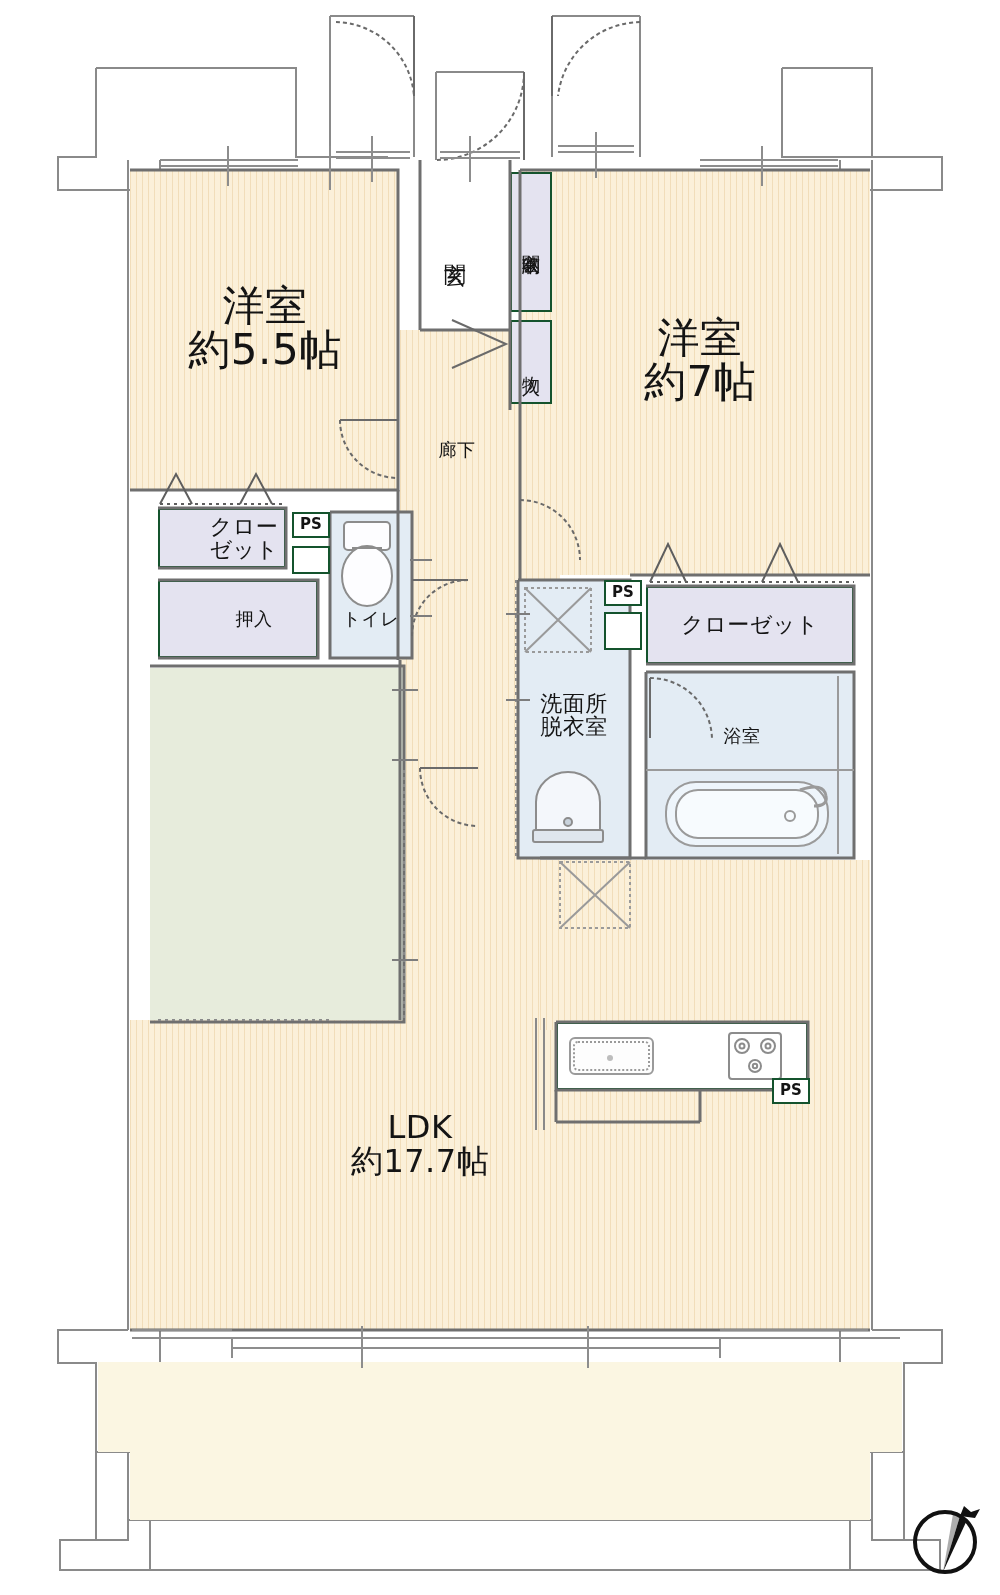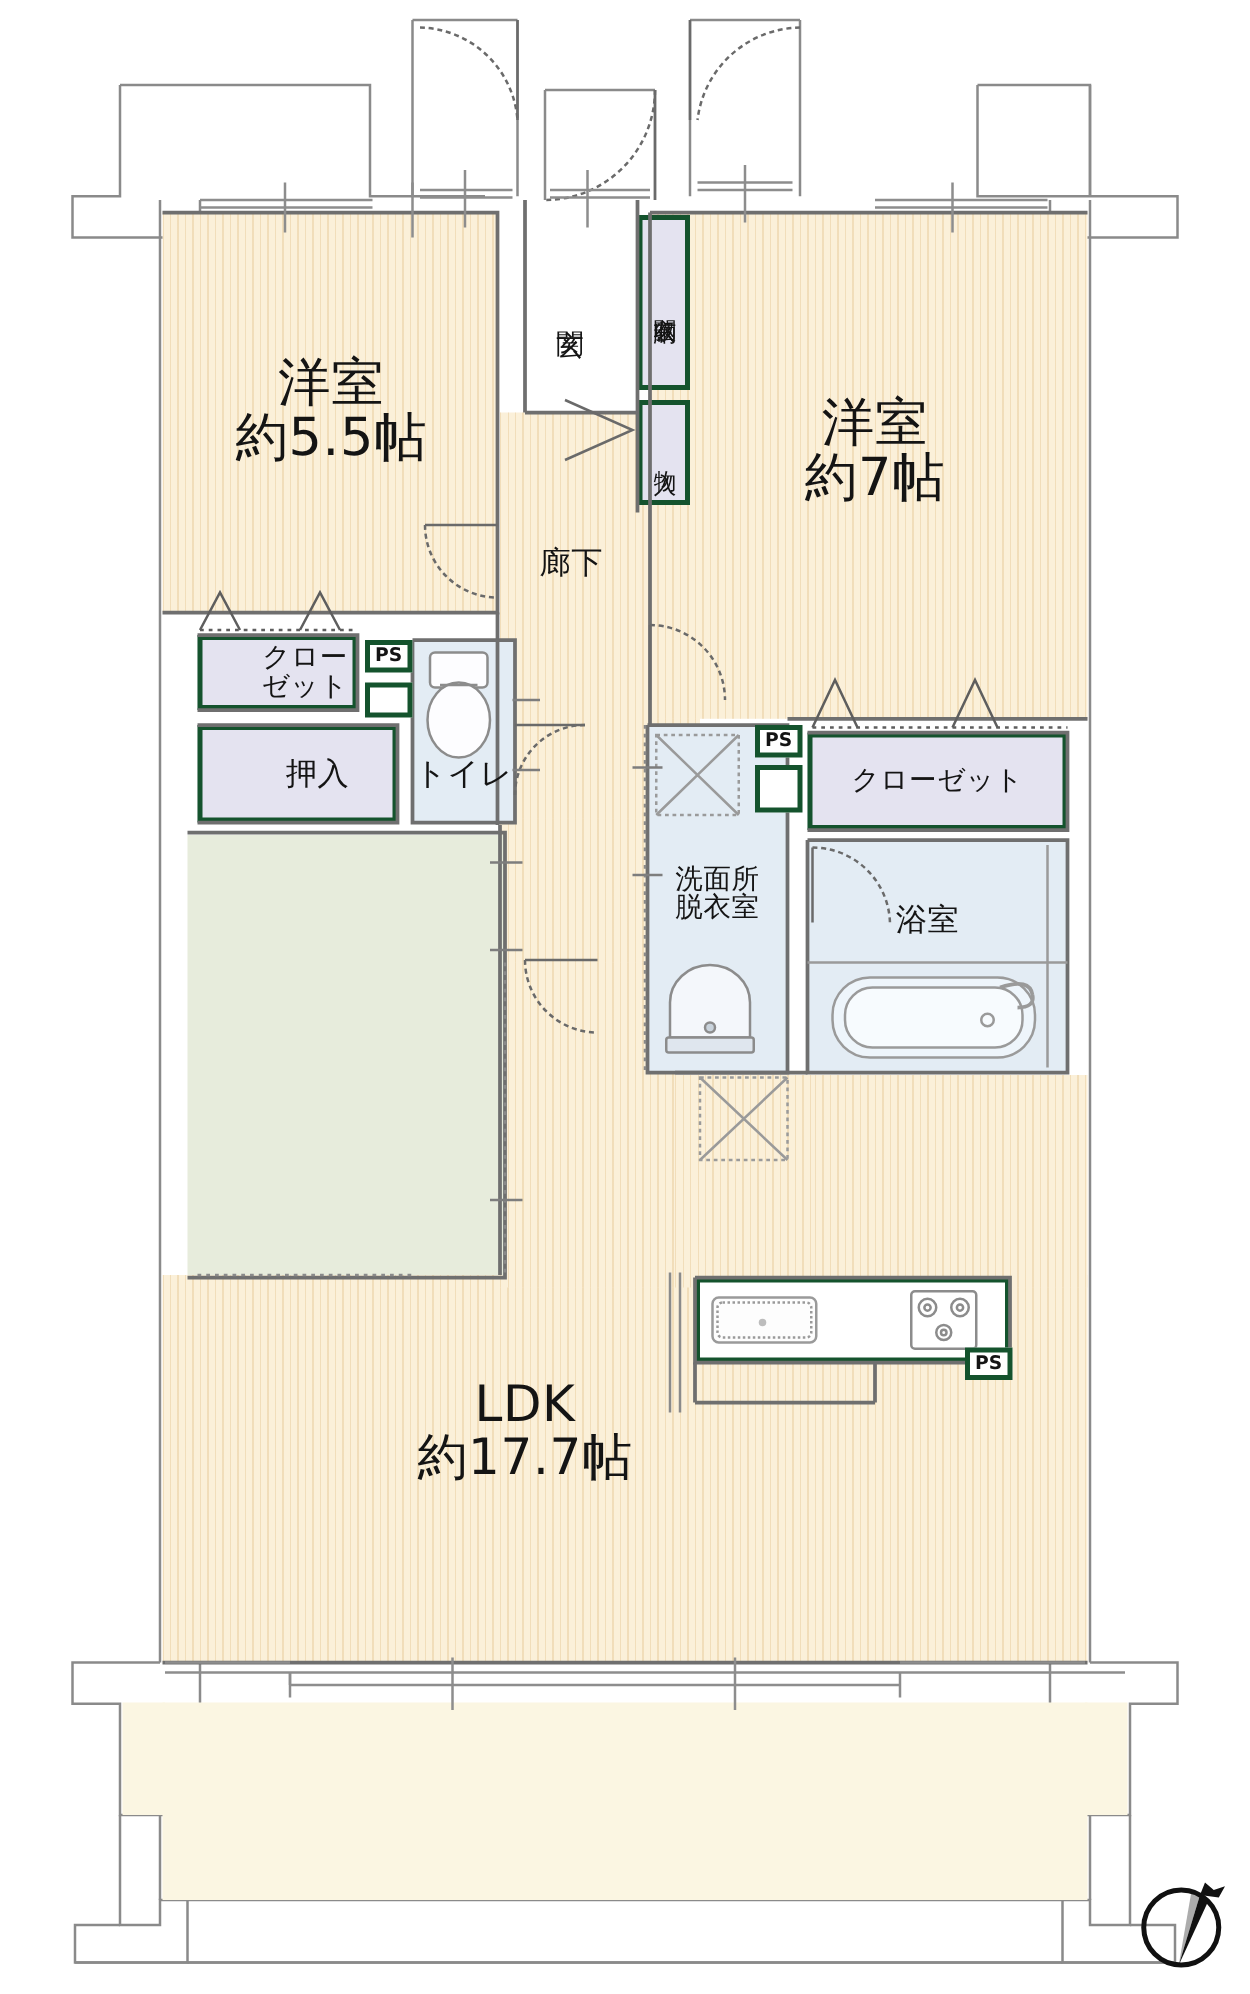--- a/index.html
+++ b/index.html
@@ -12,32 +12,32 @@
     background-color:#fbf0d9;
     background-image:repeating-linear-gradient(to right,
       rgba(233,206,160,.55) 0px, rgba(233,206,160,.55) 1px,
       rgba(255,255,255,0) 1px, rgba(255,255,255,0) 6px);
   }
   .tatami{background:#e7ecdc;}
   .closetfill{background:#e4e3f0;}
   .waterfill{background:#e3ecf4;}
   .plainfill{background:#ffffff;}
   .balconyfill{background:#fbf6e2;}
-  .wallThin{border:4px solid #14532d;}
+  .wallThin{border:2px solid #14532d;}
 
   
   .lbl{
     display:flex;align-items:center;justify-content:center;
     text-align:center;color:#141414;line-height:1.05;
     letter-spacing:.5px;white-space:pre-line;pointer-events:none;
   }
   .lbl.v{writing-mode:vertical-rl;text-orientation:upright;line-height:1.0;letter-spacing:1px;}
   .big{font-size:42px;font-weight:400;}
-  .big2{font-size:40px;font-weight:400;}
-  .mid{font-size:25px;}
+  .big2{font-size:32px;font-weight:400;}
+  .mid{font-size:18px;font-family:Liberation Serif, serif;}
   .sml{font-size:22px;}
   .xsml{font-size:18px;}
   .ps{font-size:15px;font-weight:600;letter-spacing:0px;}
 
   svg{position:absolute;left:0;top:0;overflow:visible;pointer-events:none;}
 </style>
 </head>
 <body>
 
 <div id="plan">

